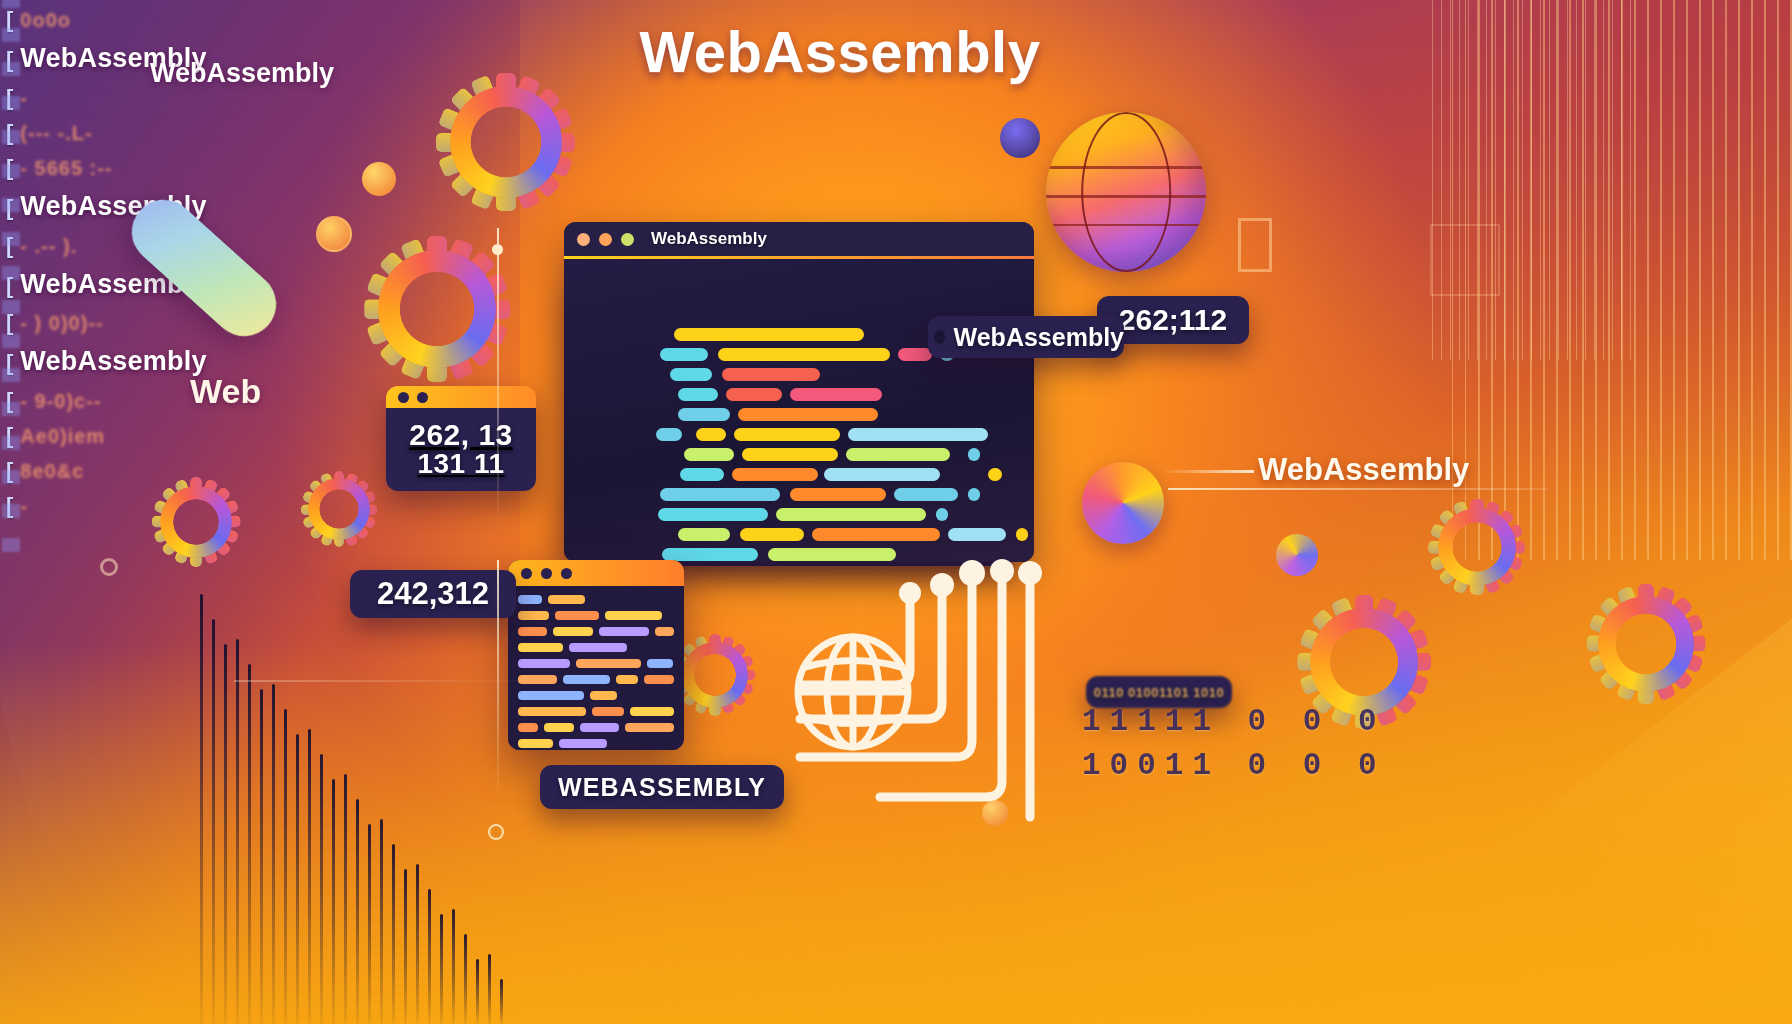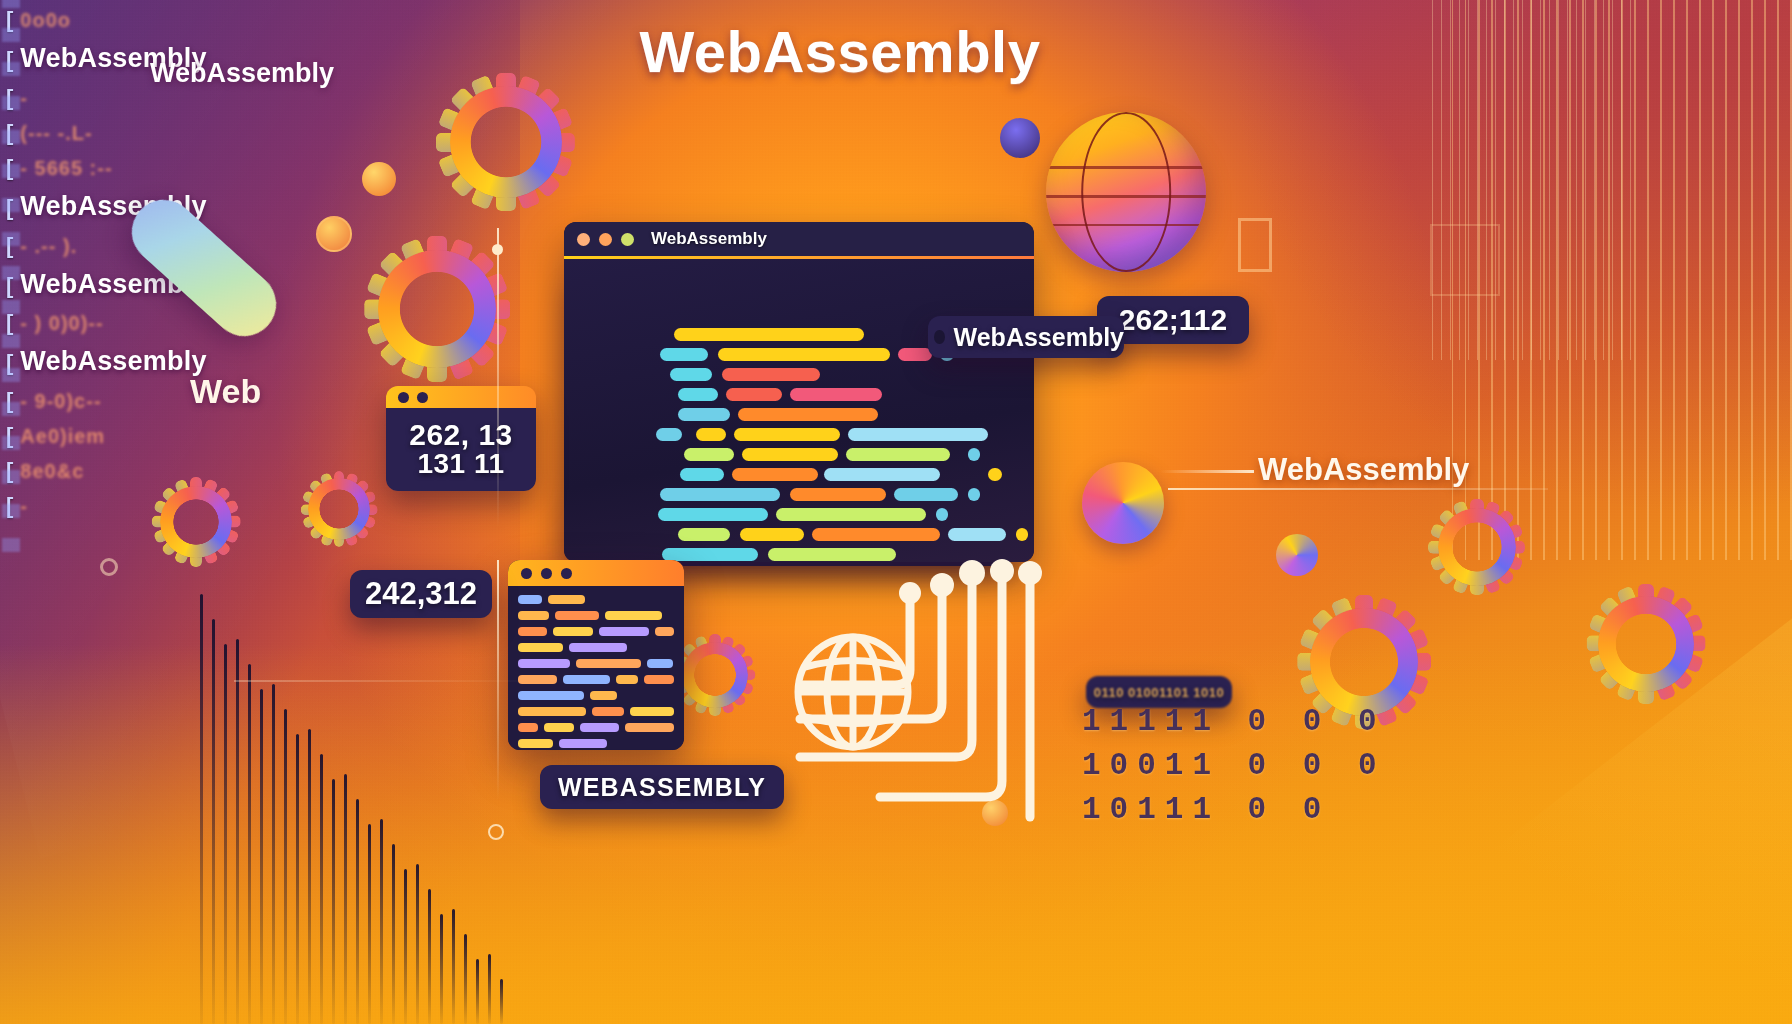--- a/index.html
+++ b/index.html
@@ -224,35 +224,35 @@
     box-shadow: 0 14px 30px rgba(40,8,40,.45);
   }
   .labelwin .lbar { height: 22px; display:flex; align-items:center; gap:8px; padding:0 12px;
     background: linear-gradient(90deg,#ffc41c,#ff8b27); }
   .labelwin .lbar i { width:11px;height:11px;border-radius:50%; background:#2a2150; display:block; }
   .labelwin .lbody {
     background:#2a2150; color:#fff; text-align:center; padding: 10px 14px 12px;
     font-weight:700; line-height:1.12;
   }
 
-  #nums-win { left: 386px; top: 386px; width: 150px; }
+  #nums-win { left: 386px; top: 386px; width: 150px; text-decoration: underline; }
   #nums-win .lbody { font-size: 30px; letter-spacing: .5px; text-shadow: 0 2px 5px rgba(0,0,0,.6); }
   #nums-win .lbody .r2 { display:block; font-size: 28px; margin-top:-4px;}
 
   #lowlevel-win { left: 1026px; top: 500px; width: 176px; }
   #lowlevel-win .lbody { font-size: 25px; padding: 8px 10px 11px; }
 
   
   .pill {
     position:absolute; background:#2a2150; color:#fff; border-radius: 12px;
     font-weight:700; display:flex; align-items:center; justify-content:center;
     box-shadow: 0 12px 26px rgba(40,8,40,.45);
     text-shadow: 0 2px 5px rgba(0,0,0,.55);
   }
-  #pill-242 { left: 350px; top: 570px; width: 142px; height: 48px; font-size: 31px; }
+  #pill-242 { left: 350px; top: 570px; width: 166px; height: 48px; font-size: 31px; }
   #pill-262 { left: 1097px; top: 296px; width: 152px; height: 48px; font-size: 30px; }
   #pill-wasm-dark { left: 928px; top: 316px; width: 196px; height: 42px; font-size: 25px; gap:9px; padding-left:6px;}
   #pill-wasm-dark .bullet { width:14px;height:14px;border-radius:50%;background:#1b1534; }
   #pill-webassembly-bottom { left: 540px; top: 765px; width: 244px; height: 44px; font-size: 25px; letter-spacing:1.2px; }
   #pill-binary-head { left: 1086px; top: 676px; width: 146px; height: 32px; font-size: 13px;
     color: rgba(255,190,90,.85); filter: blur(1.3px); letter-spacing:.5px; }
 
   
   .right-label {
     position:absolute; left: 1258px; top: 452px;
@@ -696,21 +696,20 @@
       <line x1="5" y1="60" x2="115" y2="60"></line>
       <path d="M12 35 Q60 22 108 35"></path>
       <path d="M12 85 Q60 98 108 85"></path>
       <line x1="60" y1="5" x2="60" y2="115"></line>
     </g>
   </svg>
 
   <div class="binary">
     <div class="row">11111 0 0 0</div>
     <div class="row">10011 0 0 0</div>
-    <div class="row">10111 0 0</div>
   </div>
 
   <div class="sq" style="left:1238px; top:218px; width:34px; height:54px; border-width:3px;"></div>
   <div class="sq" style="left:1430px; top:224px; width:70px; height:72px; border-width:2px; opacity:.5;"></div>
   <div class="thin-v" style="left:497px; top:228px; height:300px;"></div>
   <div class="thin-v" style="left:497px; top:560px; height:240px;"></div>
   <div class="tiny-dot" style="left:492px; top:244px; width:11px;height:11px;background:#ffeccb;"></div>
   <div class="tiny-dot" style="left:488px; top:824px; width:16px;height:16px;border:2px solid rgba(255,240,210,.8);"></div>
   <div class="thin-h" style="left:234px; top:680px; width:300px; opacity:.4;"></div>
   <div class="tiny-dot" style="left:100px; top:558px; width:18px;height:18px;border:3px solid rgba(255,230,190,.55);"></div>

